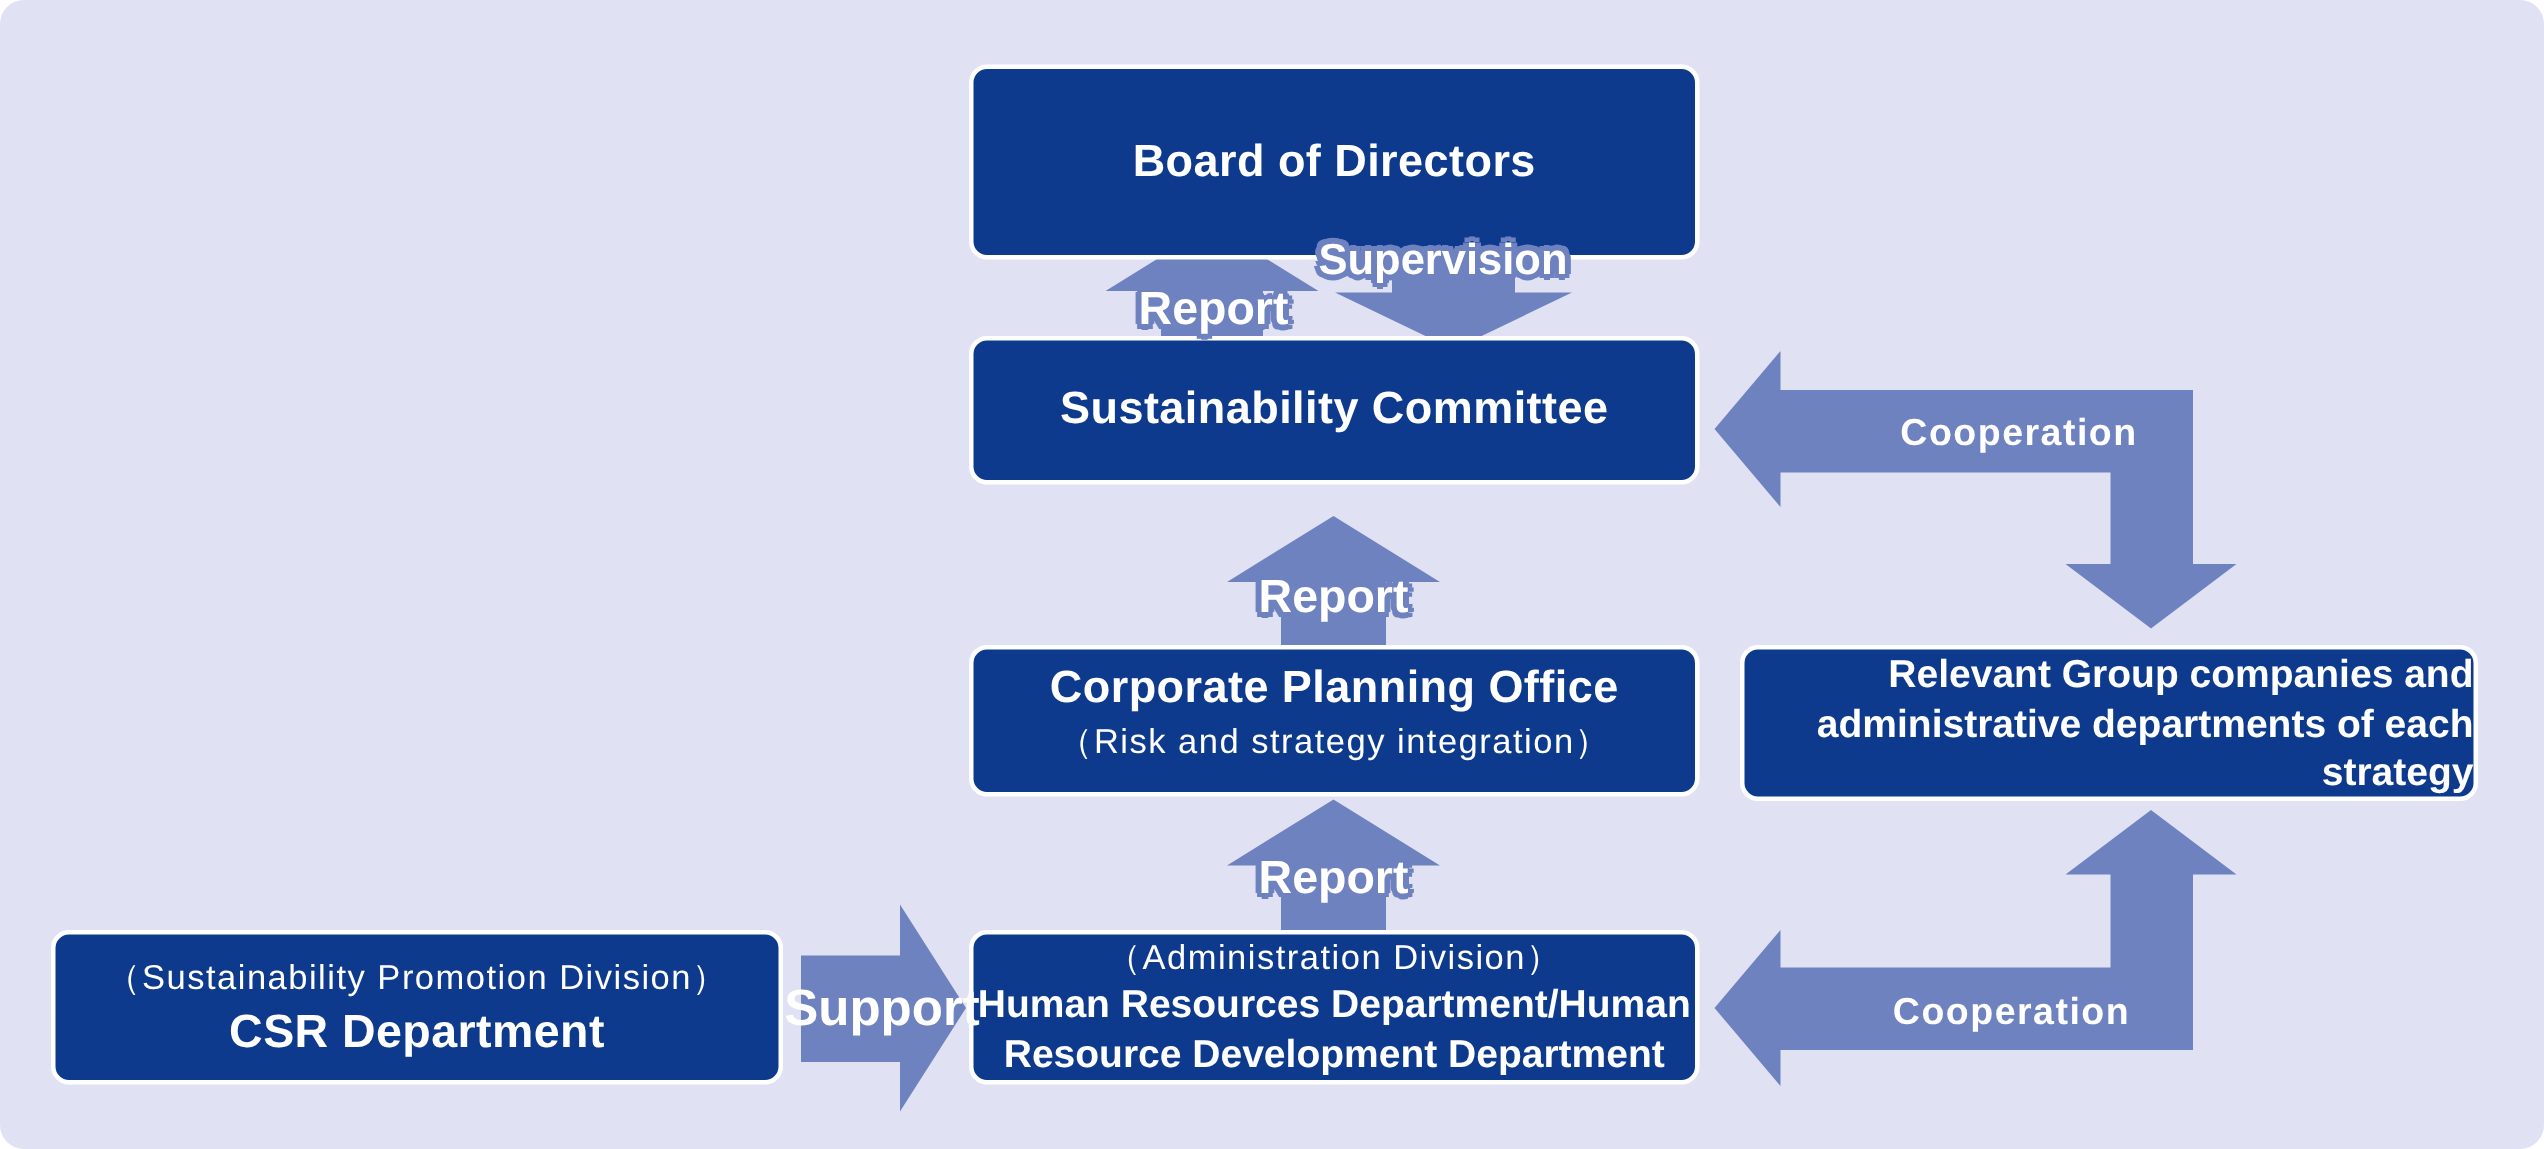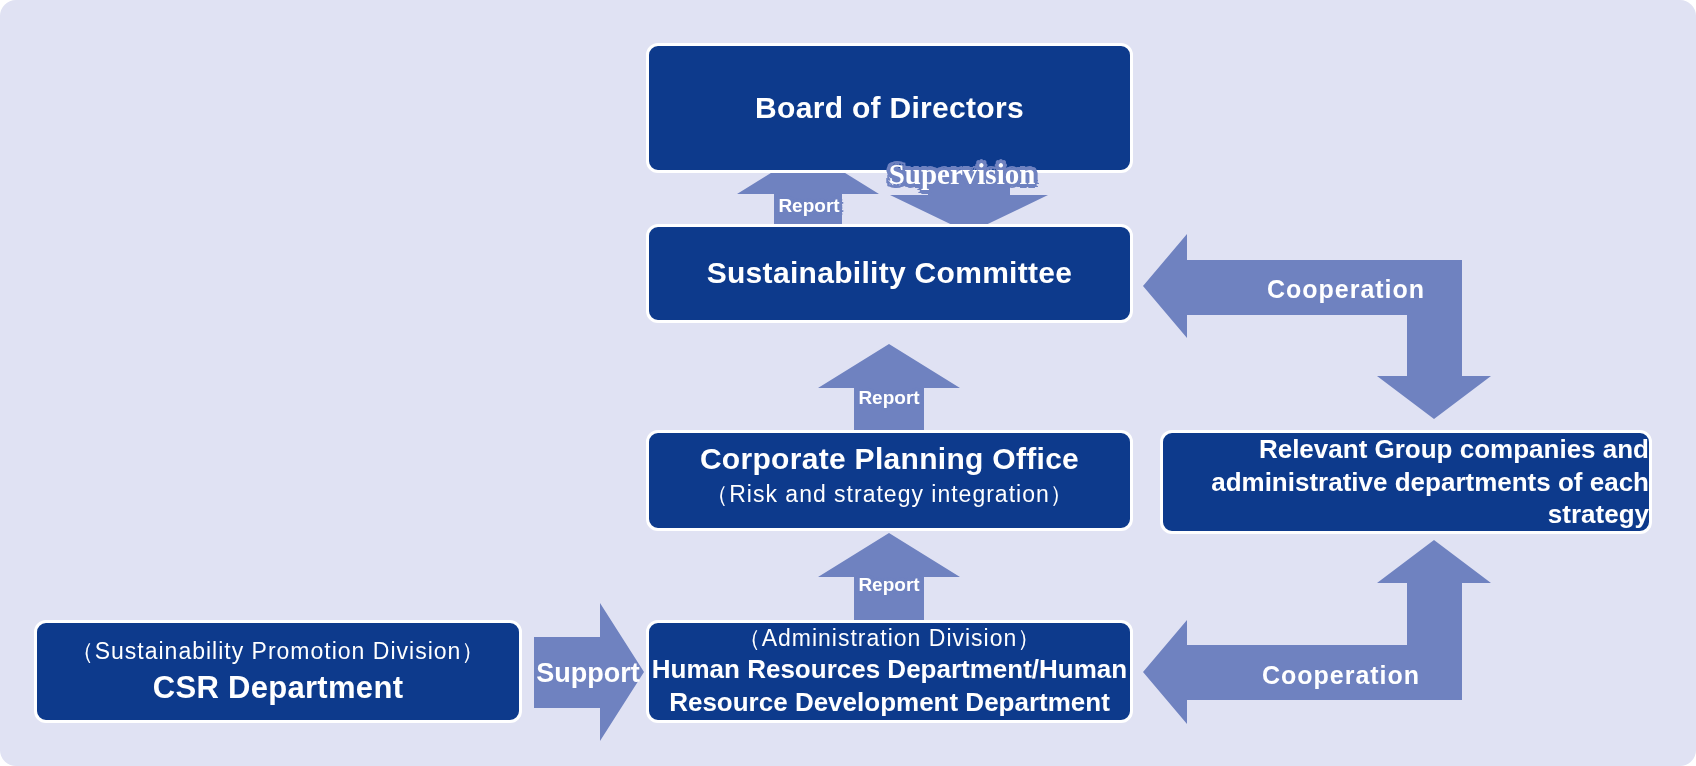--- a/index.html
+++ b/index.html
@@ -37,24 +37,24 @@
   .alabel{
     position:absolute;
     transform:translate(-50%,-50%);
     color:#ffffff;font-weight:bold;white-space:nowrap;
   }
   .alabel.outlined{
     text-shadow:
       4px 0 0 var(--arrow),-4px 0 0 var(--arrow),0 4px 0 var(--arrow),0 -4px 0 var(--arrow),
       3px 3px 0 var(--arrow),-3px 3px 0 var(--arrow),3px -3px 0 var(--arrow),-3px -3px 0 var(--arrow);
   }
-  .lbl-report{font-size:19px;}
+  .lbl-report{font-size:31px;}
   .lbl-supervision{font-size:29px;}
   .lbl-coop{font-size:25px;letter-spacing:1px;margin-left:11px;}
-  .lbl-support{font-size:27px;}
+  .lbl-support{font-size:34px;}
 </style>
 </head>
 <body>
 
 <div class="canvas">
 
   <svg class="arrow-layer" viewBox="0 0 1696 766" aria-hidden="true">
     <polygon points="808,150 879,194 842,194 842,240 774,240 774,194 737,194" fill="#6f82c0"></polygon>
     <polygon points="928,143 1010,143 1010,195 1048,195 969,233 890,195 928,195" fill="#6f82c0"></polygon>
     <polygon points="889,344 960,388 924,388 924,432 854,432 854,388 818,388" fill="#6f82c0"></polygon>
@@ -88,20 +88,20 @@
     <div class="box-title lg">CSR Department</div>
   </div>
 
   <div class="box" style="left:646px;top:620px;width:487px;height:103px;">
     <div class="box-sub" style="margin-bottom:1px;">（Administration Division）</div>
     <div class="box-line">Human Resources Department/Human</div>
     <div class="box-line">Resource Development Department</div>
   </div>
 
   <div class="alabel outlined lbl-report" style="left:809px;top:206px;">Report</div>
-  <div class="alabel outlined lbl-supervision" style="left:962px;top:174px;font-family:Liberation Serif, serif;">Supervision</div>
+  <div class="alabel outlined lbl-supervision" style="left:962px;top:174px;">Supervision</div>
   <div class="alabel outlined lbl-report" style="left:889px;top:398px;">Report</div>
   <div class="alabel outlined lbl-report" style="left:889px;top:585px;">Report</div>
   <div class="alabel lbl-coop" style="left:1335px;top:289px;">Cooperation</div>
   <div class="alabel lbl-coop" style="left:1330px;top:675px;">Cooperation</div>
   <div class="alabel lbl-support" style="left:588px;top:673px;">Support</div>
 
 </div>
 
 </body></html>

